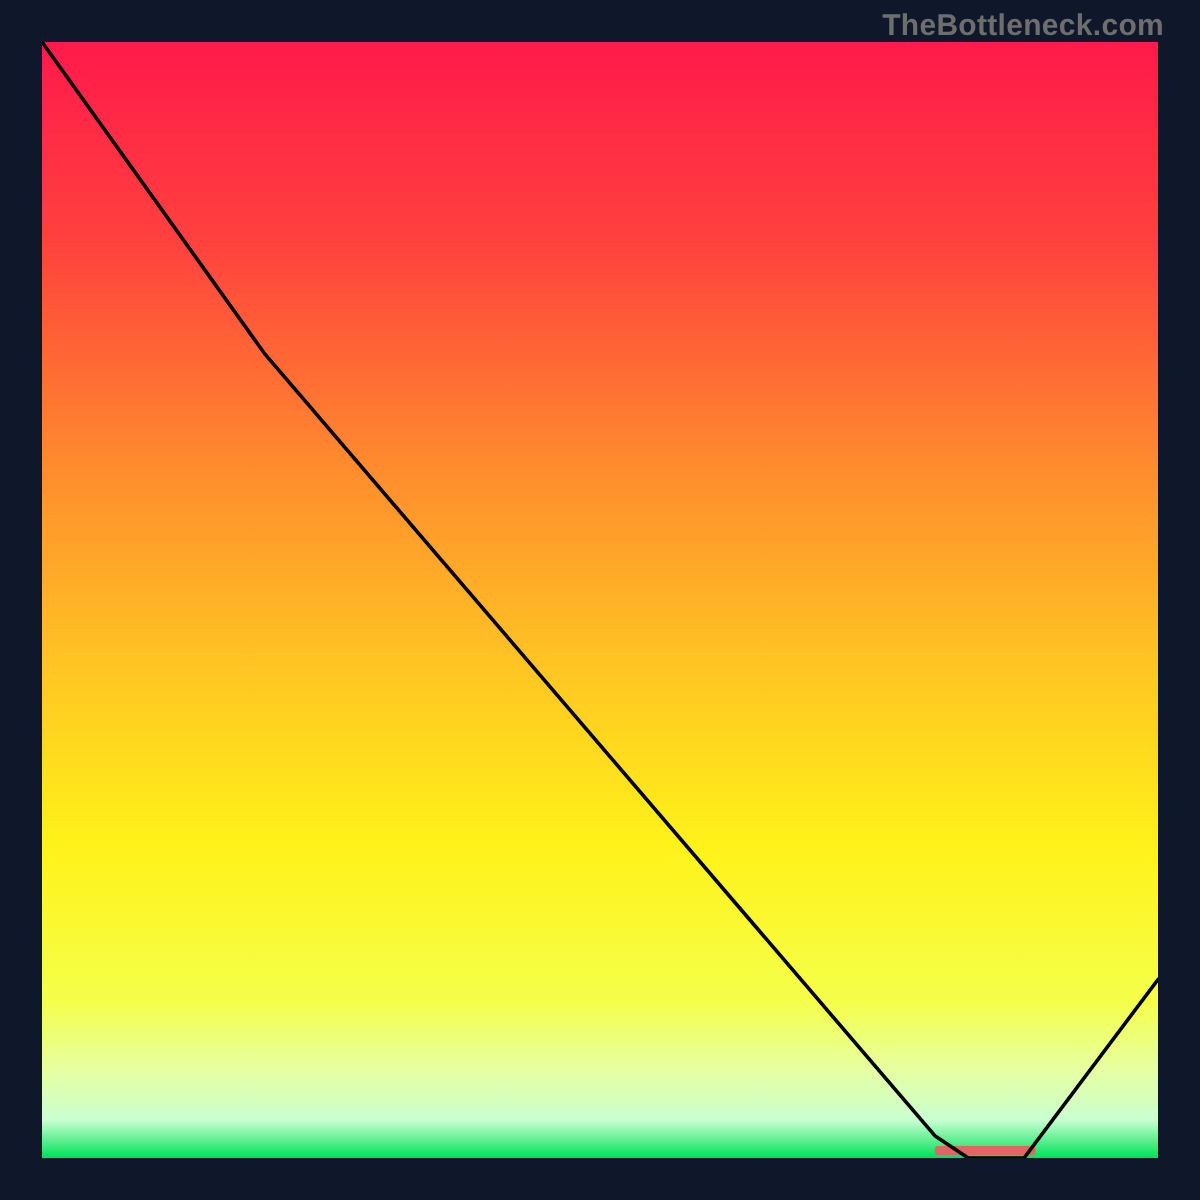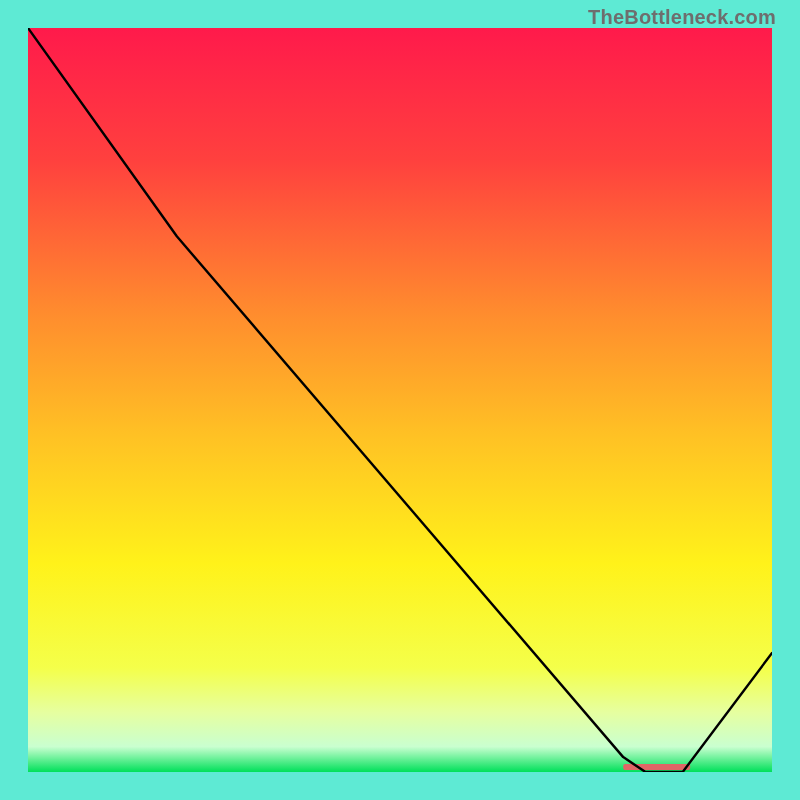--- a/index.html
+++ b/index.html
@@ -8,21 +8,21 @@
     width: 800px;
     height: 800px;
     overflow: hidden;
     background: #000;
     font-family: Arial, Helvetica, sans-serif;
   }
   .frame {
     position: relative;
     width: 800px;
     height: 800px;
-    background: #5eead4;
+    background: #0f172a;
   }
   .plot {
     position: absolute;
     left: 28px;
     top: 28px;
     width: 744px;
     height: 744px;
     box-sizing: border-box;
   }
   .plot svg {

